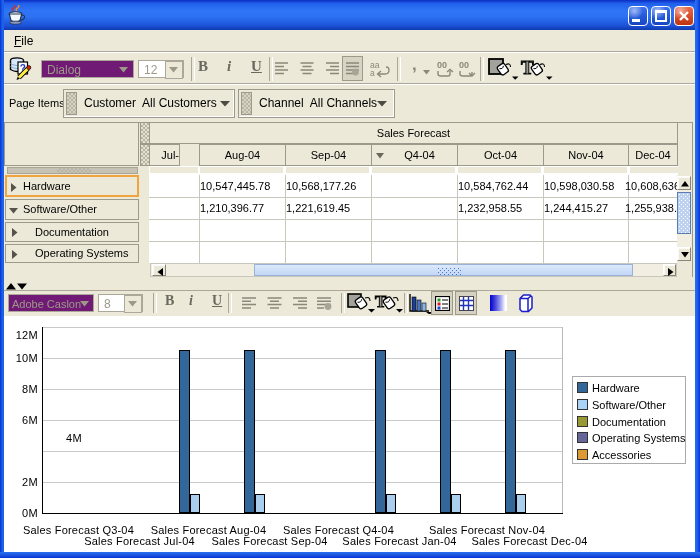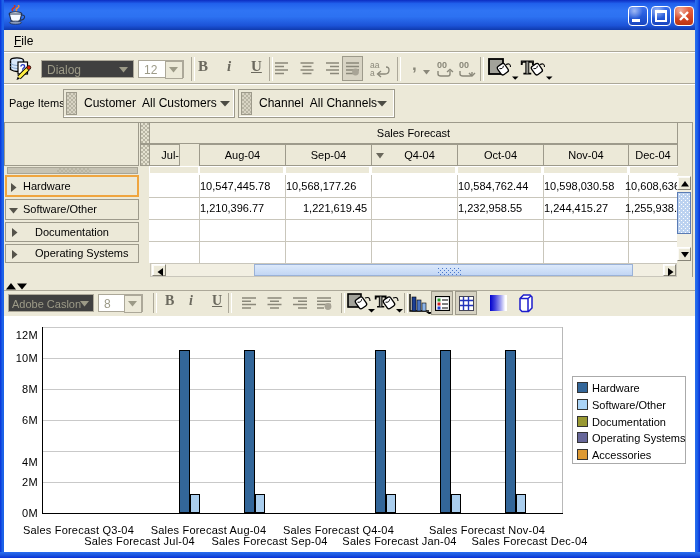--- a/index.html
+++ b/index.html
@@ -17,21 +17,21 @@
 .wbtn{top:6px;width:20px;height:20px;border-radius:4px;border:1px solid #fff;box-sizing:border-box;}
 #btnmin{left:628px;background:radial-gradient(circle at 30% 22%,rgba(255,255,255,0.55),rgba(255,255,255,0) 45%),linear-gradient(180deg,#3a70ee 0%,#2258d8 55%,#1a46c0 100%);}
 #btnmax{left:651px;background:radial-gradient(circle at 30% 22%,rgba(255,255,255,0.55),rgba(255,255,255,0) 45%),linear-gradient(180deg,#3a70ee 0%,#2258d8 55%,#1a46c0 100%);}
 #btncls{left:674px;background:radial-gradient(circle at 30% 22%,rgba(255,255,255,0.5),rgba(255,255,255,0) 45%),linear-gradient(180deg,#e8694a 0%,#d74a28 55%,#bc3510 100%);}
 
 #menubar{left:4px;top:30px;width:691px;height:23px;background:#ece9d8;}
 #filetxt{left:10px;top:4px;font-size:12px;color:#000;}
 #filetxt u{text-decoration:underline;}
 .hline{height:1px;background:#aca899;}
 
-.combo{box-sizing:border-box;border:1px solid #aca899;background:#404040;color:#9c9a87;font-size:12px;}
+.combo{box-sizing:border-box;border:1px solid #aca899;background:#701a75;color:#9c9a87;font-size:12px;}
 .sepv{width:2px;border-left:1px solid #aca899;border-right:1px solid #fff;}
 .tbtn{color:#6b695e;}
 
 .hcell{box-sizing:border-box;background:#ece9d8;border:1px solid #9d9a8b;font-size:11px;color:#000;}
 .dcell{font-size:11px;color:#000;}
 .grip{background-image:conic-gradient(#b8b5a4 25%,transparent 25% 50%,#b8b5a4 50% 75%,transparent 75%);background-size:4px 4px;}
 .sbtn{background:#ece9d8;border:1px solid #fff;border-right-color:#888578;border-bottom-color:#888578;box-shadow:inset 1px 1px 0 #fbfaf6;box-sizing:border-box;}
 .vthumb{background-color:#bcd2f0;border:1px solid #5a7bb4;box-sizing:border-box;
  background-image:radial-gradient(circle 1px at 1.5px 1.5px,#fff 60%,transparent 65%),radial-gradient(circle 1px at 3.5px 3.5px,#fff 60%,transparent 65%);background-size:4px 4px;}
 .hthumb{background:linear-gradient(180deg,#dce9fb,#c2d6f4);border:1px solid #9ab2d8;box-sizing:border-box;}
@@ -240,21 +240,21 @@
       <div class="abs" style="left:222px;top:0;width:1px;height:88px;background:#c9c6bb;"></div>
       <div class="abs" style="left:308px;top:0;width:1px;height:88px;background:#c9c6bb;"></div>
       <div class="abs" style="left:394px;top:0;width:1px;height:88px;background:#c9c6bb;"></div>
       <div class="abs" style="left:479px;top:0;width:1px;height:88px;background:#c9c6bb;"></div>
       <div class="abs dcell" style="left:51px;top:5px;width:81px;">10,547,445.78</div>
       <div class="abs dcell" style="left:137px;top:5px;width:81px;">10,568,177.26</div>
       <div class="abs dcell" style="left:309px;top:5px;width:81px;">10,584,762.44</div>
       <div class="abs dcell" style="left:395px;top:5px;width:80px;">10,598,030.58</div>
       <div class="abs dcell" style="left:476px;top:5px;width:81px;">10,608,636.55</div>
       <div class="abs dcell" style="left:51px;top:27px;width:81px;">1,210,396.77</div>
-      <div class="abs dcell" style="left:154px;top:27px;width:81px;">1,221,619.45</div>
+      <div class="abs dcell" style="left:137px;top:27px;width:81px;">1,221,619.45</div>
       <div class="abs dcell" style="left:309px;top:27px;width:81px;">1,232,958.55</div>
       <div class="abs dcell" style="left:395px;top:27px;width:80px;">1,244,415.27</div>
       <div class="abs dcell" style="left:476px;top:27px;width:81px;">1,255,938.61</div>
     </div>
 
     <div class="abs hcell" style="left:1px;top:53px;width:134px;height:22px;border:2px solid #efa53f;line-height:18px;">
       <svg class="abs" style="left:4px;top:6px" width="6" height="9" viewBox="0 0 6 9">
           <path d="M0 0 V9 L5.5 4.5 Z" fill="#55534a"></path>
         </svg>
       <span style="margin-left:16px;">Hardware</span>
@@ -418,21 +418,21 @@
     <div class="abs gl" style="left:38px;top:166px;"></div>
     <div class="abs" style="left:558px;top:11px;width:1px;height:186px;background:#b8b8b8;"></div>
 
     <div class="abs" style="left:38px;top:11px;width:1px;height:187px;background:#000;"></div>
     <div class="abs" style="left:38px;top:197px;width:521px;height:1px;background:#000;"></div>
 
     <div class="abs ylab" style="top:13px;">12M</div>
     <div class="abs ylab" style="top:36px;">10M</div>
     <div class="abs ylab" style="top:67px;">8M</div>
     <div class="abs ylab" style="top:98px;">6M</div>
-    <div class="abs ylab" style="top:140px;">4M</div>
+    <div class="abs ylab" style="top:116px;padding-left:44px;">4M</div>
     <div class="abs ylab" style="top:160px;">2M</div>
     <div class="abs ylab" style="top:191px;">0M</div>
 
     <div class="abs bar1" style="left:175px;"></div>
       <div class="abs bar2" style="left:186px;"></div>
     <div class="abs bar1" style="left:240px;"></div>
       <div class="abs bar2" style="left:251px;"></div>
     <div class="abs bar1" style="left:371px;"></div>
       <div class="abs bar2" style="left:382px;"></div>
     <div class="abs bar1" style="left:436px;"></div>

